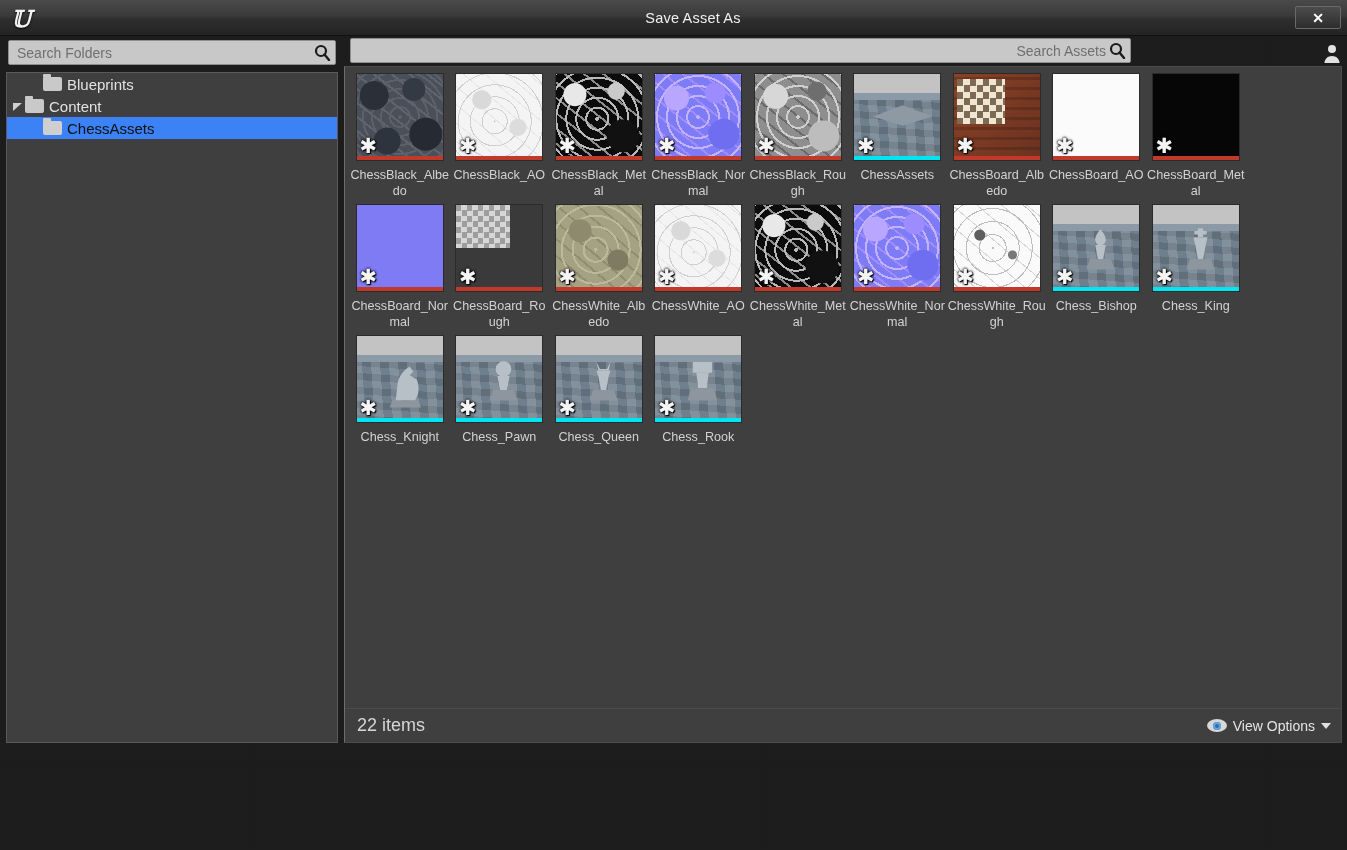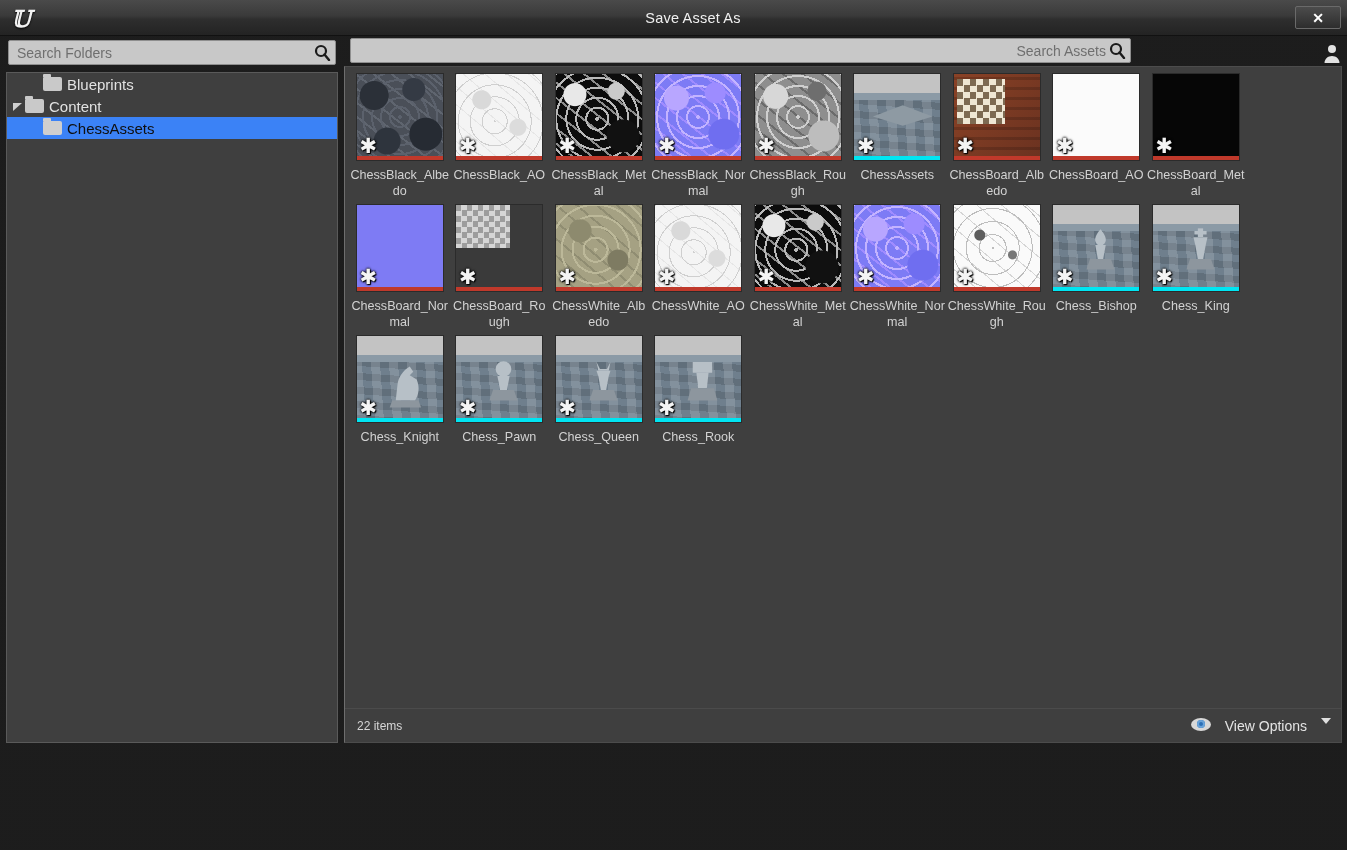--- a/index.html
+++ b/index.html
@@ -200,23 +200,23 @@
     left: 0; top: 0; width: 62%; height: 50%;
   }
 
   
   #status-bar {
     position: absolute; left: 0; right: 0; bottom: 0; height: 34px;
     background: #3f3f3f; border-top: 1px solid #4b4b4b;
     display: flex; align-items: center; justify-content: space-between;
     padding: 0 10px 0 12px;
   }
-  #item-count { font-size: 12px; color: #d6d6d6; }
+  #item-count { font-size: 18px; color: #d6d6d6; }
   #view-options {
-    display: flex; gap: 14px;
+    display: flex; align-items: center; gap: 6px;
     font-size: 14px; color: #e4e4e4;
   }
   .eye {
     width: 20px; height: 13px; border-radius: 50% 50%;
     background: #d8d8d8; position: relative;
     display: flex; align-items: center; justify-content: center;
   }
   .eye::after {
     content: ''; width: 8px; height: 8px; border-radius: 50%;
     background: #2c6fb5; box-shadow: inset 0 0 0 2px #6aa3d8;

